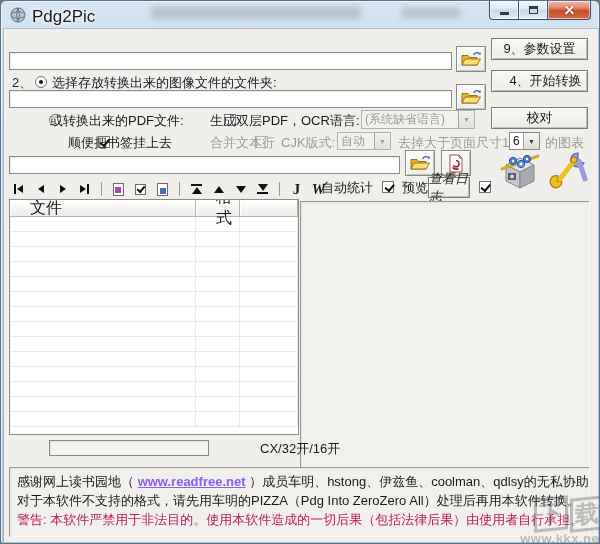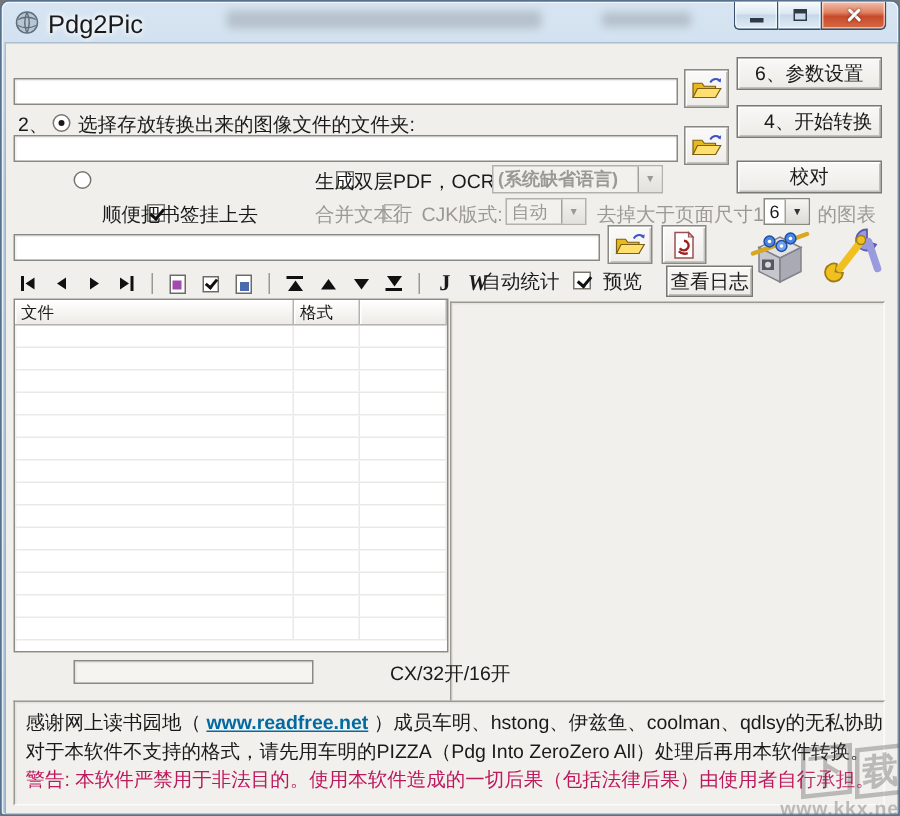--- a/index.html
+++ b/index.html
@@ -62,29 +62,29 @@
   .pair{display:flex;align-items:center;gap:1px;}
   .doc{width:11px;height:13px;background:#fff;border:1px solid #6d6b66;position:relative;}
   .doc.purple::after{content:"";position:absolute;left:1px;top:3px;width:6px;height:6px;background:#a24ab0;}
   .doc.blue::after{content:"";position:absolute;right:1px;bottom:1px;width:6px;height:6px;background:#4a6ab0;}
   .chk-ico{width:11px;height:11px;border:1px solid #6d6b66;background:#fff;position:relative;}
   .chk-ico::after{content:"";position:absolute;left:1px;top:1.5px;width:6px;height:3px;border-left:2px solid #101010;border-bottom:2px solid #101010;transform:rotate(-50deg);}
   .tletter{font-family:"Liberation Serif","DejaVu Serif",serif;font-weight:bold;font-size:15px;line-height:16px;}
   
   .ftable{background:#fff;border:1px solid #8d8b86;box-shadow:inset 1px 1px 1px rgba(0,0,0,.06);overflow:hidden;}
   .thead{display:flex;height:17px;background:linear-gradient(#ffffff,#eceae5);}
-  .thcell{display:flex;align-items:center;padding:0 4px;font-size:11px;border-right:1px solid #b5b3ae;border-bottom:1px solid #b5b3ae;
+  .thcell{display:flex;align-items:center;padding:0 20px;font-size:16px;border-right:1px solid #b5b3ae;border-bottom:1px solid #b5b3ae;
           box-shadow:inset 1px 1px 0 #fff;}
   .c1{width:186px;}.c2{width:44px;}.c3{flex:1;}
   .trow{display:flex;height:15px;border-bottom:1px solid #ebe9e5;}
   .tcell{border-right:1px solid #ebe9e5;}
   
   .sunken{border:1px solid #9a988f;border-right-color:#fcfbf8;border-bottom-color:#fcfbf8;background:#f1f0ed;box-shadow:inset 1px 1px 0 rgba(0,0,0,.05);}
   .footer{font-size:13px;line-height:19px;padding:4px 7px;white-space:nowrap;overflow:hidden;}
-  .footer a{color:#0369a1;font-weight:bold;}
+  .footer a{color:#8b5cf6;font-weight:bold;}
   .warn{color:#be185d;}
   .watermark{position:absolute;right:-6px;bottom:-4px;opacity:.30;color:#3c3c3c;text-align:center;pointer-events:none;}
   .wm-blocks{display:flex;gap:2px;justify-content:flex-end;}
   .wm-block{width:34px;height:34px;border:3px solid #3c3c3c;background:rgba(255,255,255,.25);font-size:24px;font-weight:bold;
             display:flex;align-items:center;justify-content:center;transform:skewY(-6deg);}
   .wm-url{font-size:13px;font-weight:bold;letter-spacing:.5px;}
 </style>
 </head>
 <body>
 
@@ -120,21 +120,21 @@
     <input class="abs tin" style="left: 5px; top: 23px; width: 443px; height: 18px;" value="">
     <div class="abs iconbtn" style="left:452px;top:17px;width:30px;height:26px;">
       <svg width="21" height="16" viewBox="0 0 21 16">
         <path d="M1 4.5 L1 14 L16 14 L16 6.5 L8.5 6.5 L7 4.5 Z" fill="#e8b820" stroke="#7c5f10" stroke-width="0.8"></path>
         <path d="M4 8 L19.5 8 L16 14 L1 14 Z" fill="#ffdf6e" stroke="#7c5f10" stroke-width="0.8"></path>
         <path d="M12.5 4 C14 1.2 17.5 1 19 3" stroke="#3a55c8" stroke-width="1.3" fill="none"></path>
         <path d="M19.8 1.2 L19.4 4 L17.2 2.8 Z" fill="#3a55c8"></path>
       </svg>
     </div>
     <div class="abs btn" style="left:487px;top:9px;width:97px;height:22px;">
-      <span>6、参数设置</span>
+      <span>9、参数设置</span>
     </div>
 
     
     <span class="abs lbl" style="left:8px;top:45px;">2、</span>
     <span class="abs radio sel" style="left:31px;top:47px;"></span>
     <span class="abs lbl" style="left:48px;top:45px;">选择存放转换出来的图像文件的文件夹:</span>
     <input class="abs tin" style="left: 5px; top: 61px; width: 443px; height: 18px;" value="">
     <div class="abs iconbtn" style="left:452px;top:55px;width:30px;height:26px;">
       <svg width="21" height="16" viewBox="0 0 21 16">
         <path d="M1 4.5 L1 14 L16 14 L16 6.5 L8.5 6.5 L7 4.5 Z" fill="#e8b820" stroke="#7c5f10" stroke-width="0.8"></path>
@@ -142,23 +142,24 @@
         <path d="M12.5 4 C14 1.2 17.5 1 19 3" stroke="#3a55c8" stroke-width="1.3" fill="none"></path>
         <path d="M19.8 1.2 L19.4 4 L17.2 2.8 Z" fill="#3a55c8"></path>
       </svg>
     </div>
     <div class="abs btn" style="left:487px;top:41px;width:97px;height:22px;padding-left:12px;">
       <span>4、开始转换</span>
     </div>
 
     
     <span class="abs radio" style="left:29px;top:85px;"></span>
+    <span class="abs lbl" style="left:46px;top:83px;">或转换出来的PDF文件:</span>
     <span class="abs cb" style="left:189px;top:85px;"></span>
     <span class="abs lbl" style="left:206px;top:83px;">生成双层PDF，OCR语言:</span>
-    <div class="abs dd disabled" style="left:324px;top:81px;width:114px;height:19px;font-weight:bold;">
+    <div class="abs dd disabled" style="left:357px;top:81px;width:114px;height:19px;">
       <span class="val">(系统缺省语言)</span>
       <span class="arrow">▼</span>
     </div>
     <div class="abs btn" style="left:487px;top:78px;width:97px;height:22px;">
       <span>校对</span>
     </div>
 
     
     <span class="abs cb checked" style="left:47px;top:107px;"></span>
     <span class="abs lbl" style="left:64px;top:105px;">顺便把书签挂上去</span>
@@ -265,21 +266,21 @@
           </span>
         </div>
       <div class="tsep"></div>
       <div class="tbi tletter">J</div>
       <div class="tbi tletter" style="font-style:italic;">W</div>
     </div>
     <span class="abs cb checked" style="left:300px;top:152px;"></span>
     <span class="abs lbl" style="left:317px;top:150px;">自动统计</span>
     <span class="abs cb checked" style="left:381px;top:152px;"></span>
     <span class="abs lbl" style="left:398px;top:150px;">预览</span>
-    <div class="abs btn" style="left:440px;top:148px;width:58px;height:21px;">
+    <div class="abs btn" style="left:424px;top:148px;width:42px;height:21px;font-style:italic;">
       <span>查看日志</span>
     </div>
 
     
     <div class="abs ftable" style="left:5px;top:170px;width:290px;height:236px;">
       <div class="thead">
         <div class="thcell c1">文件</div>
         <div class="thcell c2">格式</div>
         <div class="thcell c3"></div>
       </div>

